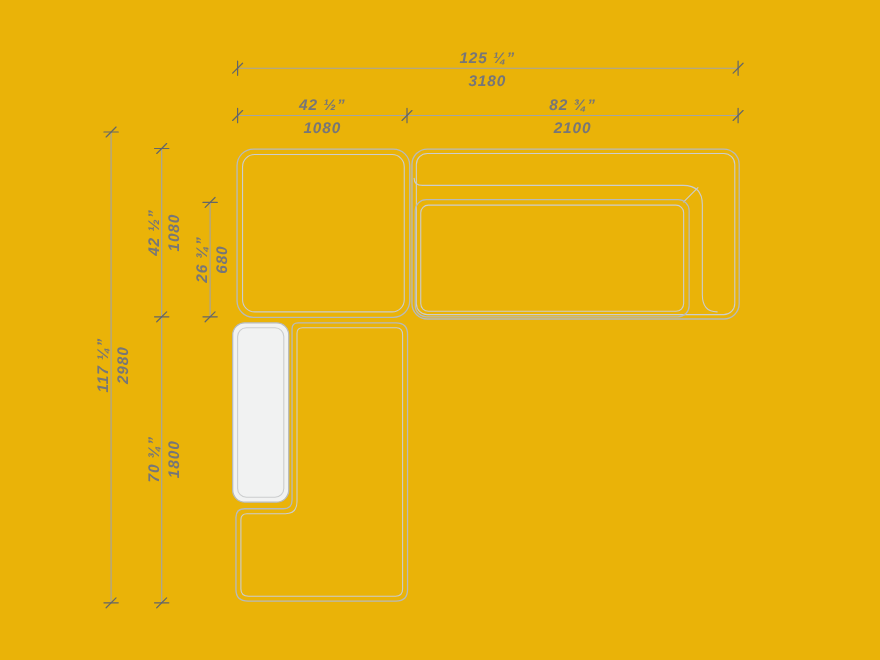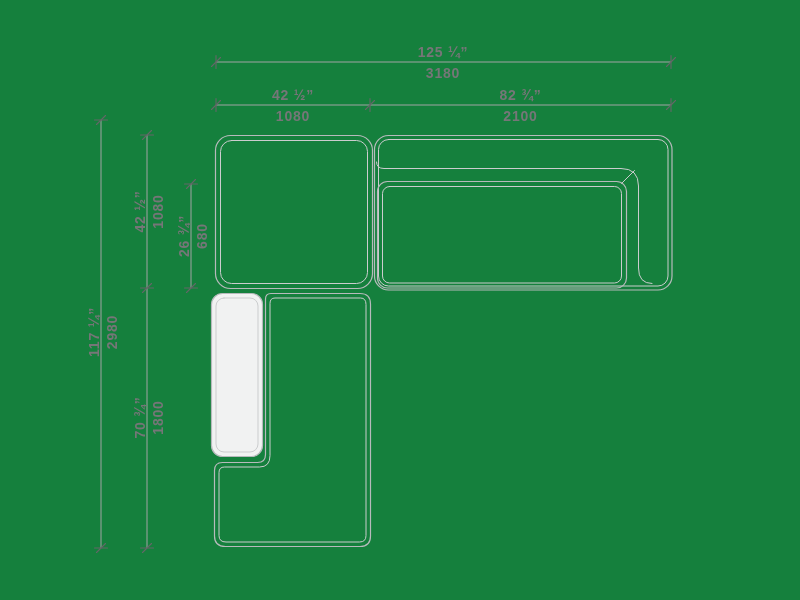--- a/index.html
+++ b/index.html
@@ -23,21 +23,21 @@
     font-family:"Liberation Sans", sans-serif;
     font-weight:bold;
     font-size:14px;
     letter-spacing:0.8px;
     text-anchor:middle;
   }
 </style>
 </head>
 <body>
 
-<div class="stage" style="background: #15803d;">
+<div class="stage" style="background: #eab308; font-style: italic;">
   <svg width="800" height="600" viewBox="0 0 800 600">
 
     <g>
 
       <rect class="outline" x="215.5" y="135.5" width="157" height="153" rx="15" stroke="#b7babc"></rect>
       <rect class="outline-light" x="220.5" y="140.5" width="147" height="143" rx="11" stroke="#cbcdce"></rect>
 
       <rect class="outline" x="374.5" y="135.5" width="297.5" height="154.5" rx="14" stroke="#b7babc"></rect>
       <rect class="outline-light" x="378.5" y="139.5" width="289.5" height="146.5" rx="10" stroke="#cbcdce"></rect>
       <path class="outline-light" d="M 376.5 162 Q 376.5 168.5 384 168.5 L 621 168.5 Q 638.5 168.5 638.5 186 L 638.5 268 Q 638.5 283.5 652 283.5" stroke="#cbcdce"></path>

